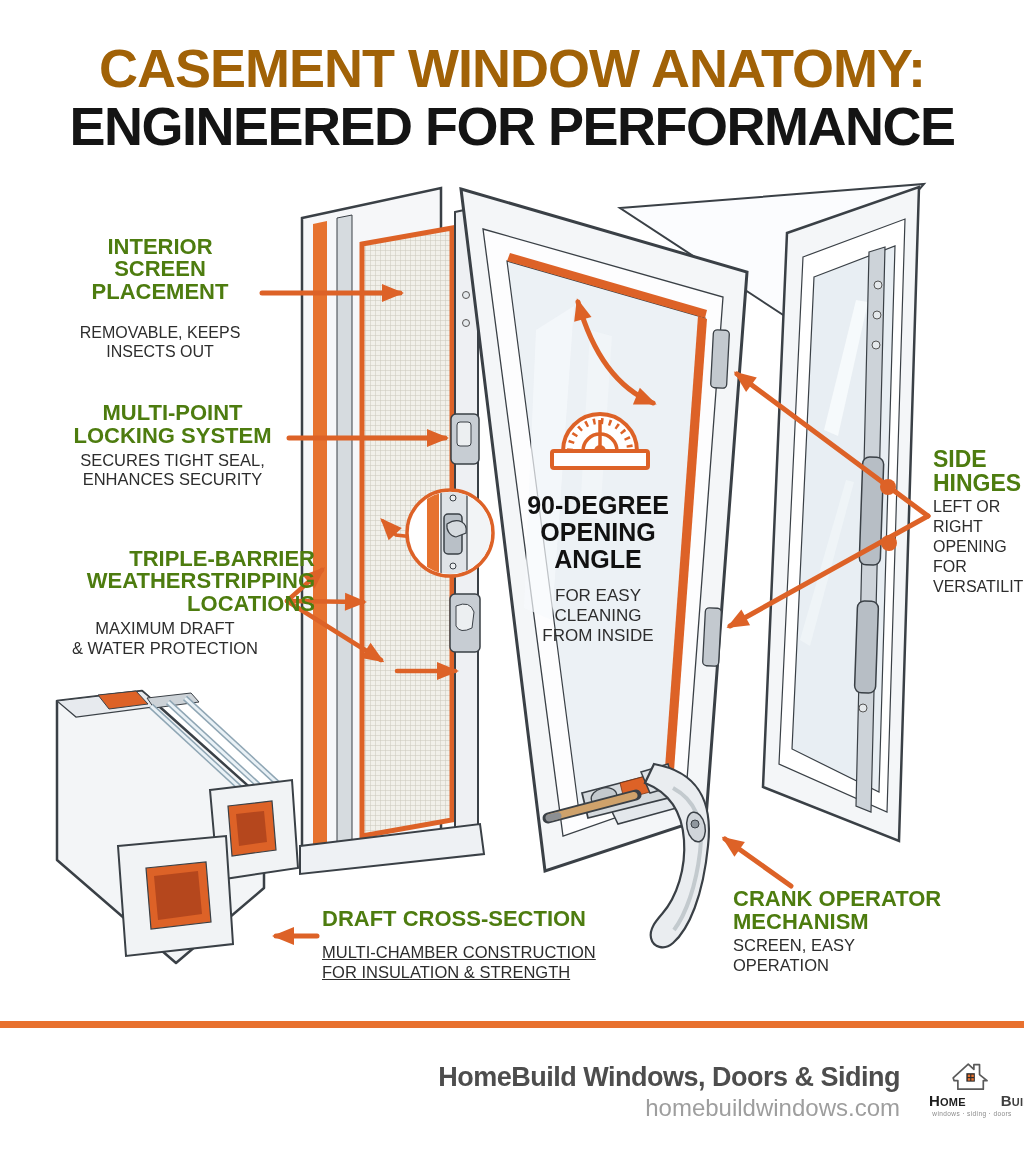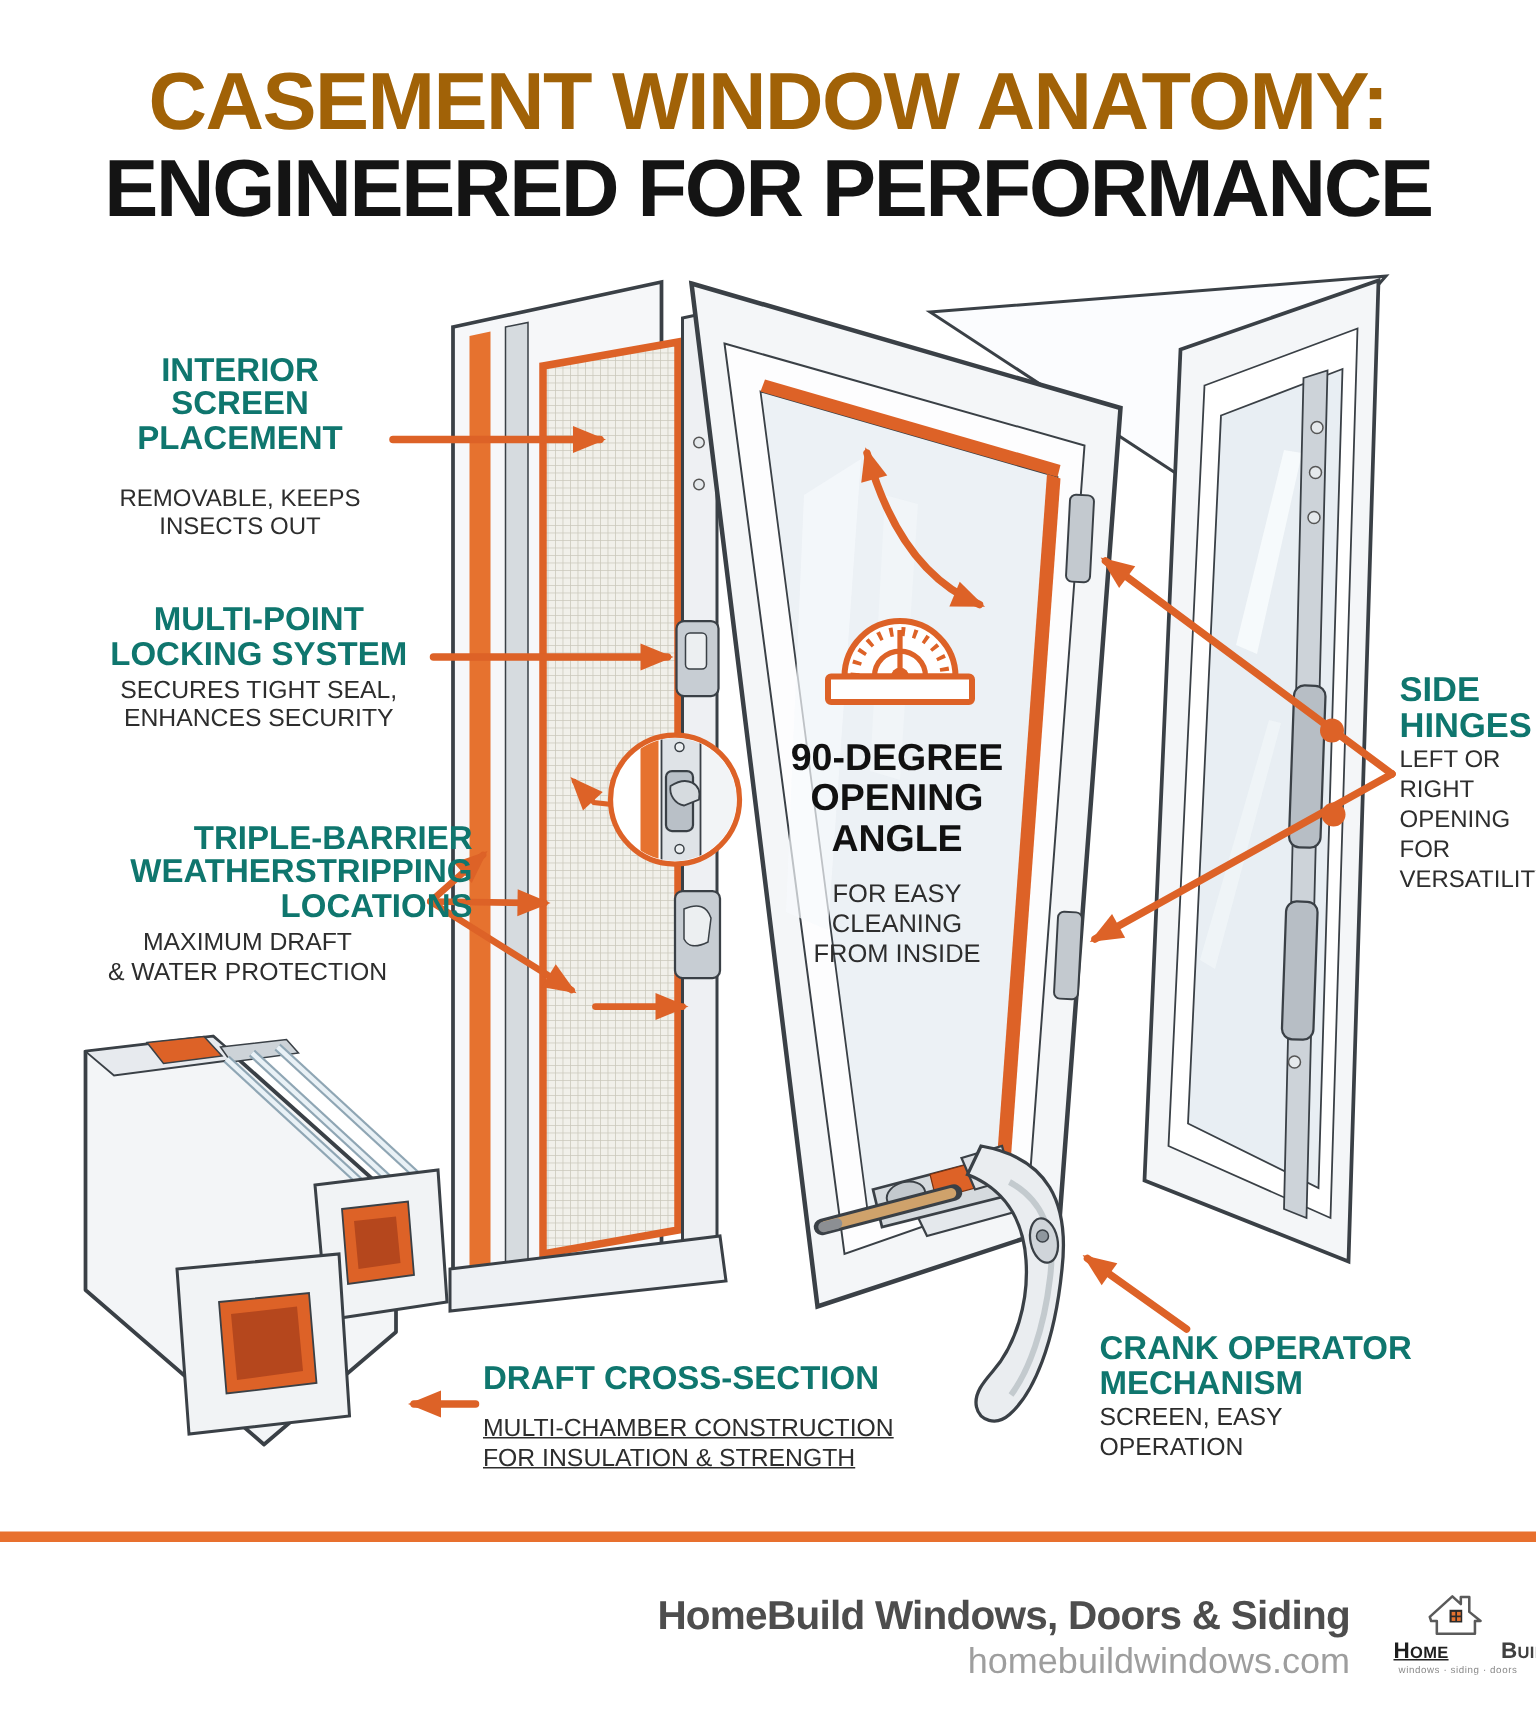--- a/index.html
+++ b/index.html
@@ -4,21 +4,21 @@
 <style>
   html,body{margin:0;padding:0;background:#fff;}
   .page{position:relative;width:1024px;height:1154px;background:#ffffff;overflow:hidden;
         font-family:"Liberation Sans",sans-serif;}
   
   .title{position:absolute;top:40px;left:0;width:1024px;text-align:center;line-height:1.04;}
   .title .l1{font-size:54px;font-weight:bold;letter-spacing:-1px;color:#a16207;}
   .title .l2{font-size:54px;font-weight:bold;letter-spacing:-1.5px;color:#141414;margin-top:2px;}
   
   .lbl{position:absolute;}
-  .lbl .t{font-weight:bold;color:#0f766e;white-space:pre-line;}
+  .lbl .t{font-weight:bold;color:#4d7c0f;white-space:pre-line;}
   .lbl .s{color:#2d2d2d;white-space:pre-line;}
   .lbl.center{text-align:center;}
   .lbl-screen{left:30px;top:236px;width:260px;}
   .lbl-screen .t{font-size:22px;line-height:1.02;}
   .lbl-screen .s{font-size:16px;line-height:1.18;margin-top:21px;}
   .lbl-lock{left:30px;top:402px;width:285px;}
   .lbl-lock .t{font-size:22px;line-height:1.04;}
   .lbl-lock .s{font-size:16.5px;line-height:1.18;margin-top:3px;}
   .lbl-weather{left:15px;top:548px;width:300px;}
   .lbl-weather .t{font-size:22px;line-height:1.02;text-align:right;}
@@ -35,21 +35,21 @@
   .lbl-crank{left:733px;top:887px;width:250px;text-align:left;}
   .lbl-crank .t{font-size:22px;line-height:1.05;}
   .lbl-crank .s{font-size:16.5px;line-height:1.2;margin-top:3px;}
   
   .divider{position:absolute;left:0;top:1021px;width:1024px;height:7px;background:#E8702E;}
   .footer-text{position:absolute;right:124px;top:1062px;text-align:right;}
   .footer-text .company{font-size:27px;font-weight:bold;color:#4d4d4d;letter-spacing:-0.5px;}
   .footer-text .site{font-size:24px;color:#9e9e9e;margin-top:1px;}
   .logo{position:absolute;left:929px;top:1060px;width:86px;text-align:center;}
   .logo .wordmark{font-variant:small-caps;font-weight:bold;font-size:15px;line-height:1;margin-top:1px;letter-spacing:0.2px;}
-  .logo .home{color:#1e1e1e;text-decoration:underline;}
+  .logo .home{color:#1e1e1e;}
   .logo .build{color:#404040;padding-left:35px;}
   .logo .tagline{font-size:6.5px;color:#8a8a8a;letter-spacing:0.4px;margin-top:2px;}
   svg{display:block;}
   .diagram{position:absolute;left:0;top:0;}
 </style>
 </head>
 <body>
 
 <div class="page">
 

